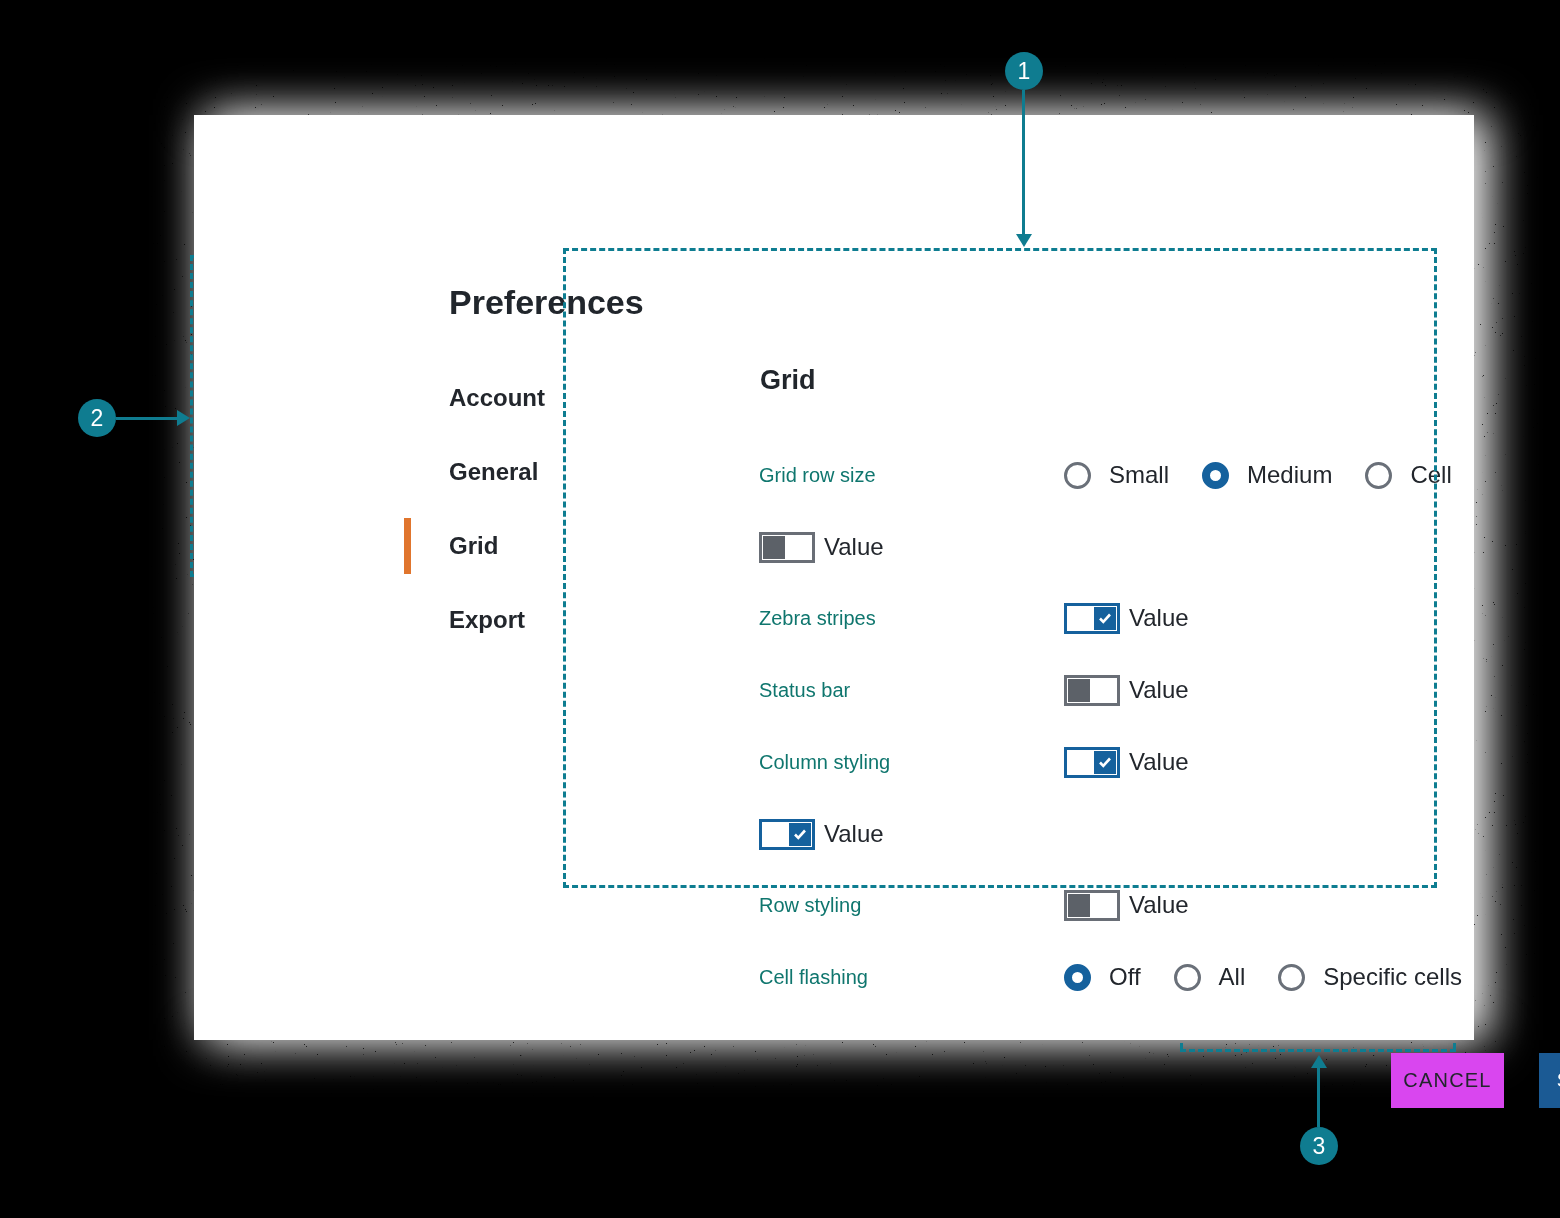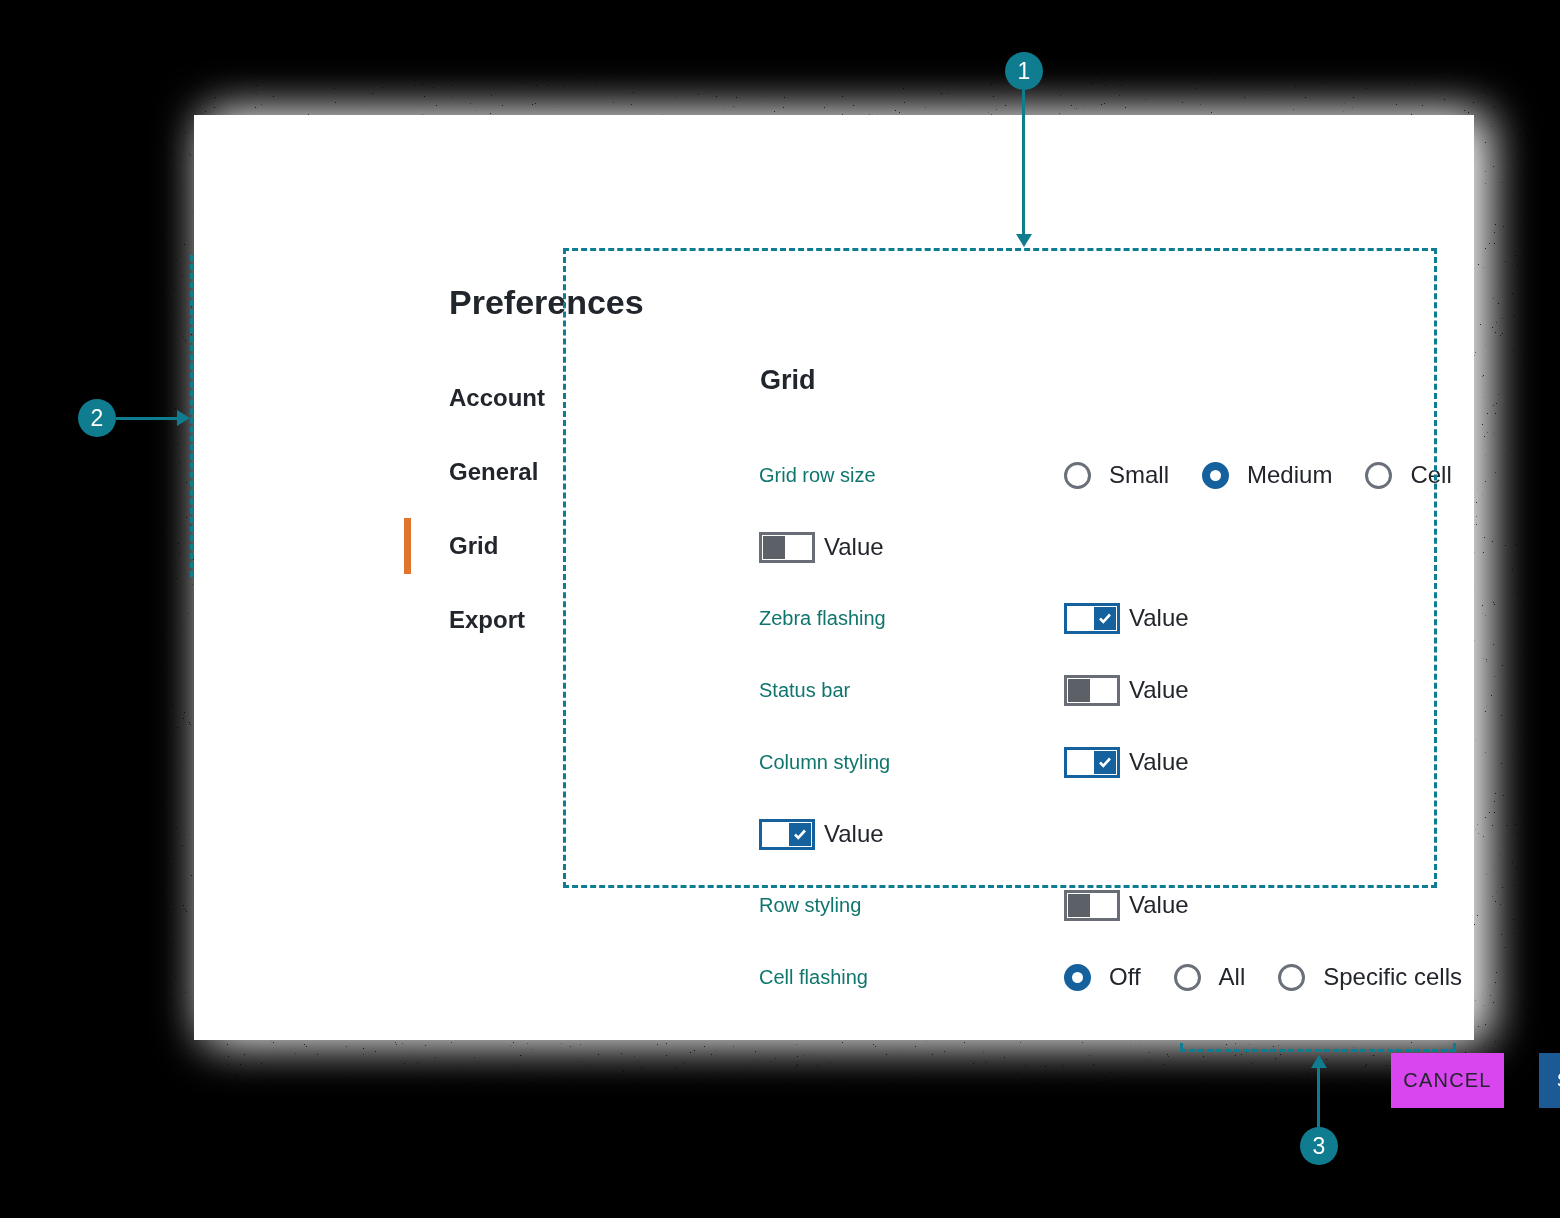--- a/index.html
+++ b/index.html
@@ -154,21 +154,21 @@
         </div>
         <div class="row" style="top: 414px;">
           <div class="control">
             <div class="toggle off">
               <div class="knob"></div>
             </div>
             <span class="value-label">Value</span>
           </div>
         </div>
         <div class="row" style="top: 485px;">
-          <div class="row-label">Zebra flashing</div>
+          <div class="row-label">Zebra stripes</div>
           <div class="control">
             <div class="toggle on">
               <div class="knob">
                 <svg width="16" height="16" viewBox="0 0 16 16">
                   <path d="M3 8.5 L6.3 11.8 L13 4.5" stroke="#ffffff" stroke-width="2.6" fill="none"></path>
                 </svg>
               </div>
             </div>
             <span class="value-label">Value</span>
           </div>

